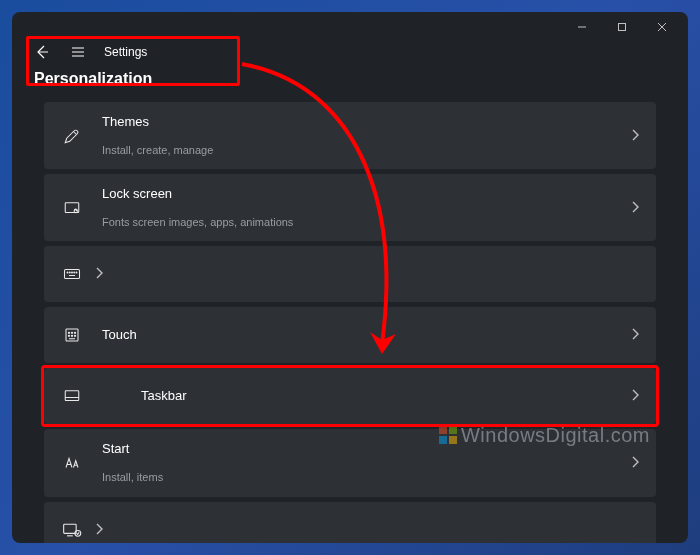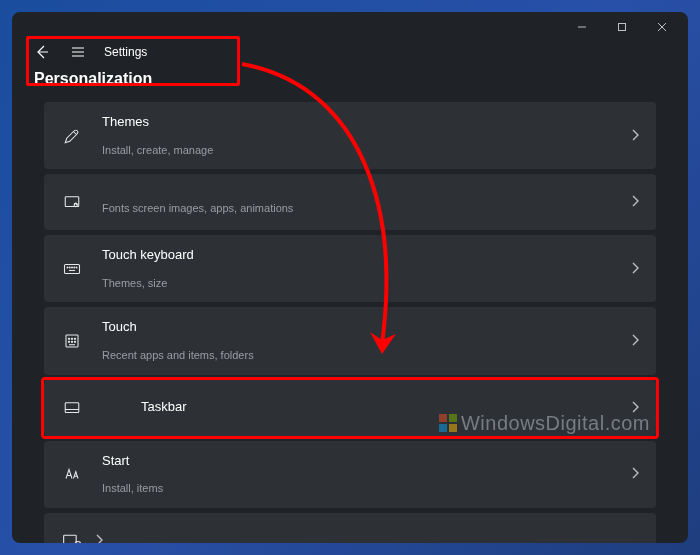--- a/index.html
+++ b/index.html
@@ -145,21 +145,21 @@
     right: -3px;
     bottom: -3px;
     border: 3px solid #ff0000;
     border-radius: 4px;
     pointer-events: none;
     z-index: 10;
   }
   .watermark {
     position: absolute;
     right: 38px;
-    bottom: 108px;
+    bottom: 96px;
     font-size: 20px;
     font-weight: 500;
     color: rgba(180, 185, 195, 0.55);
     letter-spacing: 0.5px;
     pointer-events: none;
     z-index: 5;
     font-family: "Segoe UI", sans-serif;
   }
   .watermark-logo {
     display: inline-block;
@@ -257,44 +257,41 @@
 
     <div class="item">
       <div class="item-icon">
         <svg width="18" height="18" viewBox="0 0 24 24" fill="none" stroke="currentColor" stroke-width="1.4">
             <rect x="3" y="5" width="18" height="13" rx="1"></rect>
             <circle cx="17" cy="16" r="2.2"></circle>
             <path d="M15.7 16 v-1.3 a1.3 1.3 0 0 1 2.6 0 V16"></path>
           </svg>
       </div>
       <div class="item-text">
+        <div class="item-title">Lock screen</div>
         <div class="item-subtitle">Fonts screen images, apps, animations</div>
       </div>
       <div class="chev">
         <svg width="10" height="12" viewBox="0 0 8 12">
             <path d="M2 1 L7 6 L2 11" fill="none" stroke="currentColor" stroke-width="1.4"></path>
           </svg>
       </div>
     </div>
 
     <div class="item">
       <div class="item-icon">
         <svg width="18" height="18" viewBox="0 0 24 24" fill="none" stroke="currentColor" stroke-width="1.4">
             <rect x="2" y="6" width="20" height="12" rx="1.5"></rect>
             <circle cx="6" cy="10" r="0.6" fill="currentColor"></circle>
             <circle cx="9" cy="10" r="0.6" fill="currentColor"></circle>
             <circle cx="12" cy="10" r="0.6" fill="currentColor"></circle>
             <circle cx="15" cy="10" r="0.6" fill="currentColor"></circle>
             <circle cx="18" cy="10" r="0.6" fill="currentColor"></circle>
             <line x1="8" y1="14" x2="16" y2="14"></line>
           </svg>
-      </div>
-      <div class="item-text">
-        <div class="item-title">Touch keyboard</div>
-        <div class="item-subtitle">Themes, size</div>
       </div>
       <div class="chev">
         <svg width="10" height="12" viewBox="0 0 8 12">
             <path d="M2 1 L7 6 L2 11" fill="none" stroke="currentColor" stroke-width="1.4"></path>
           </svg>
       </div>
     </div>
 
     <div class="item">
       <div class="item-icon">
@@ -304,21 +301,20 @@
             <circle cx="12" cy="9" r="0.8" fill="currentColor"></circle>
             <circle cx="16" cy="9" r="0.8" fill="currentColor"></circle>
             <circle cx="8" cy="13" r="0.8" fill="currentColor"></circle>
             <circle cx="12" cy="13" r="0.8" fill="currentColor"></circle>
             <circle cx="16" cy="13" r="0.8" fill="currentColor"></circle>
             <line x1="8" y1="17" x2="16" y2="17"></line>
           </svg>
       </div>
       <div class="item-text">
         <div class="item-title">Touch</div>
-        <div class="item-subtitle">Recent apps and items, folders</div>
       </div>
       <div class="chev">
         <svg width="10" height="12" viewBox="0 0 8 12">
             <path d="M2 1 L7 6 L2 11" fill="none" stroke="currentColor" stroke-width="1.4"></path>
           </svg>
       </div>
     </div>
 
     <div class="item" style="position:relative;gap:39px;">
       <div class="taskbar-highlight"></div>

